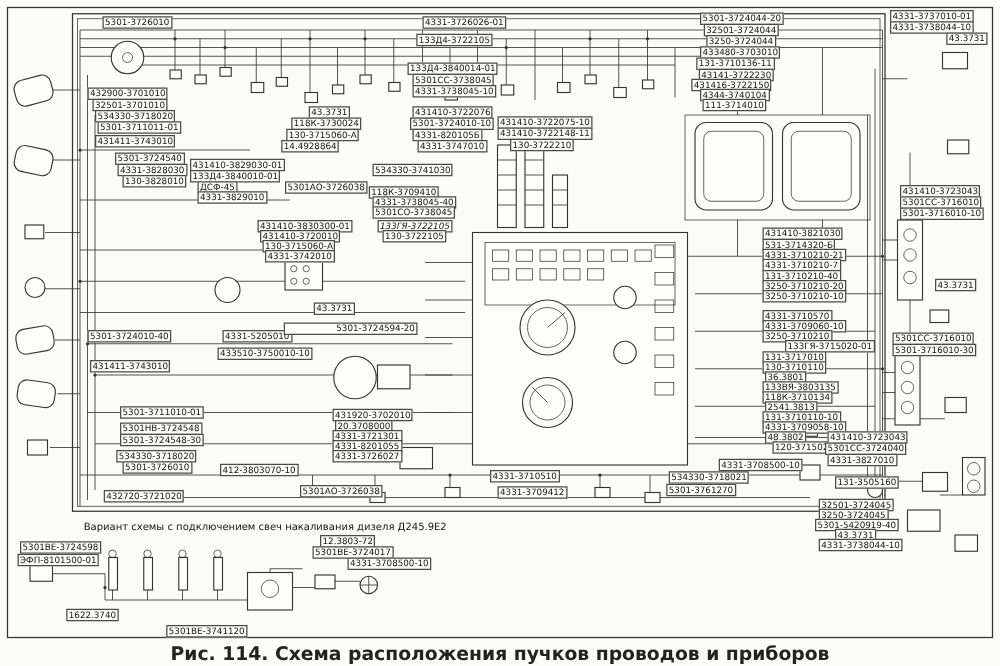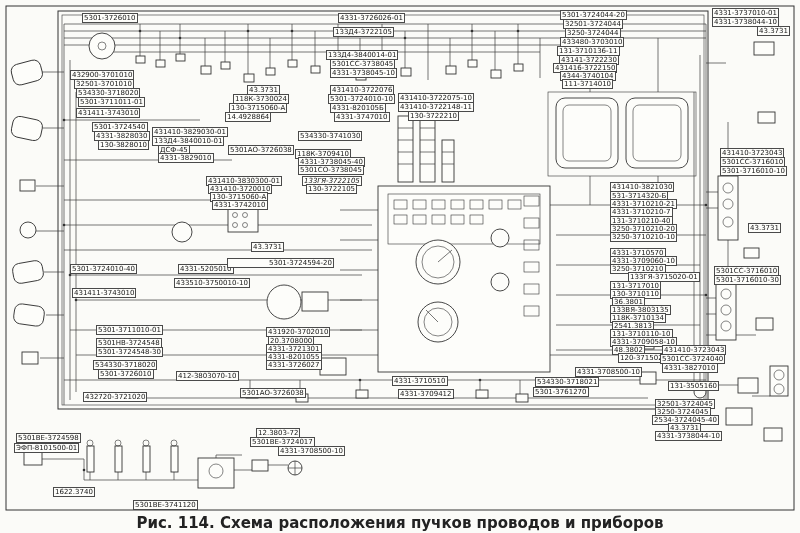--- a/index.html
+++ b/index.html
@@ -279,21 +279,21 @@
       <span class="lbl" style="left: 720px; top: 166px;">5301-3716010-10</span>
       <span class="lbl" style="left: 748px; top: 223px;">43.3731</span>
       <span class="lbl" style="left: 714px; top: 266px;">5301СС-3716010</span>
       <span class="lbl" style="left: 714px; top: 275px;">5301-3716010-30</span>
       <span class="lbl" style="left: 662px; top: 345px;">431410-3723043</span>
       <span class="lbl" style="left: 660px; top: 354px;">5301СС-3724040</span>
       <span class="lbl" style="left: 662px; top: 363px;">4331-3827010</span>
       <span class="lbl" style="left: 668px; top: 381px;">131-3505160</span>
       <span class="lbl" style="left: 655px; top: 399px;">32501-3724045</span>
       <span class="lbl" style="left: 655px; top: 407px;">3250-3724045</span>
-      <span class="lbl" style="left: 652px; top: 415px;">2534-3724045-40</span>
+      <span class="lbl" style="left: 652px; top: 415px;">5301-5420919-40</span>
       <span class="lbl" style="left: 668px; top: 423px;">43.3731</span>
       <span class="lbl" style="left: 655px; top: 431px;">4331-3738044-10</span>
       <span class="lbl" style="left: 70px; top: 264px;">5301-3724010-40</span>
       <span class="lbl" style="left: 72px; top: 288px;">431411-3743010</span>
       <span class="lbl" style="left: 178px; top: 264px;">4331-5205010</span>
       <span class="lbl" style="left: 174px; top: 278px;">433510-3750010-10</span>
       <span class="lbl" style="left: 227px; top: 258px; padding-left: 41px;">5301-3724594-20</span>
       <span class="lbl" style="left: 251px; top: 242px;">43.3731</span>
       <span class="lbl" style="left: 96px; top: 325px;">5301-3711010-01</span>
       <span class="lbl" style="left: 96px; top: 338px;">5301НВ-3724548</span>
@@ -306,20 +306,21 @@
       <span class="lbl" style="left: 268px; top: 336px;">20.3708000</span>
       <span class="lbl" style="left: 266px; top: 344px;">4331-3721301</span>
       <span class="lbl" style="left: 266px; top: 352px;">4331-8201055</span>
       <span class="lbl" style="left: 266px; top: 360px;">4331-3726027</span>
       <span class="lbl" style="left: 240px; top: 388px;">5301АО-3726038</span>
       <span class="lbl" style="left: 392px; top: 376px;">4331-3710510</span>
       <span class="lbl" style="left: 398px; top: 389px;">4331-3709412</span>
       <span class="lbl" style="left: 575px; top: 367px;">4331-3708500-10</span>
       <span class="lbl" style="left: 535px; top: 377px;">534330-3718021</span>
       <span class="lbl" style="left: 533px; top: 387px;">5301-3761270</span>
+      <span class="lbl plain" style="left: 66px; top: 418px; font-size: 8px;">Вариант схемы  с подключением свеч накаливания дизеля Д245.9Е2</span>
       <span class="lbl" style="left: 16px; top: 433px;">5301ВЕ-3724598</span>
       <span class="lbl" style="left: 14px; top: 443px;">ЭФП-8101500-01</span>
       <span class="lbl" style="left: 256px; top: 428px;">12.3803-72</span>
       <span class="lbl" style="left: 250px; top: 437px;">5301ВЕ-3724017</span>
       <span class="lbl" style="left: 278px; top: 446px;">4331-3708500-10</span>
       <span class="lbl" style="left: 53px; top: 487px;">1622.3740</span>
       <span class="lbl" style="left: 133px; top: 500px;">5301ВЕ-3741120</span>
     </div>
 
   <div class="caption">Рис. 114. Схема расположения пучков проводов и приборов</div>

